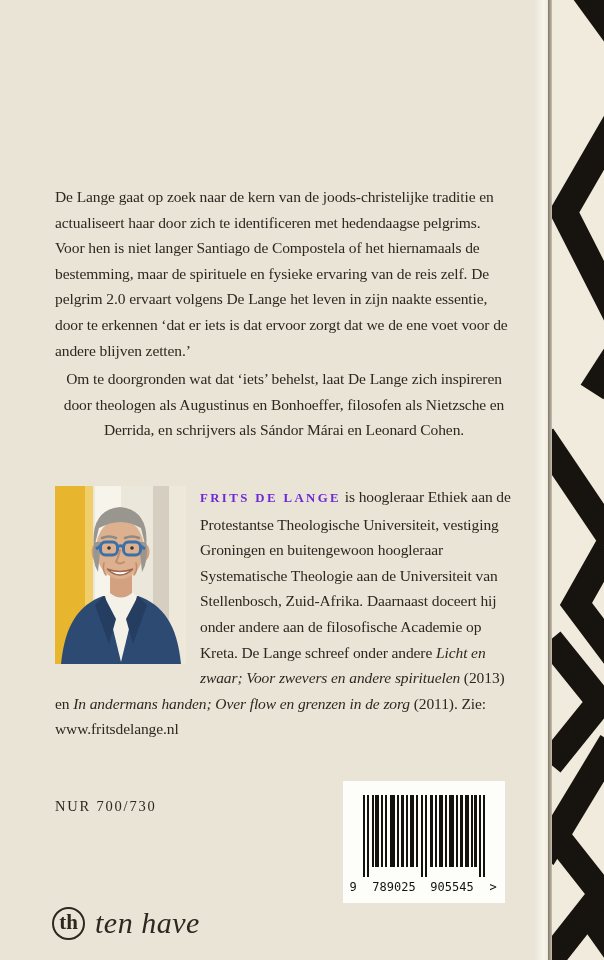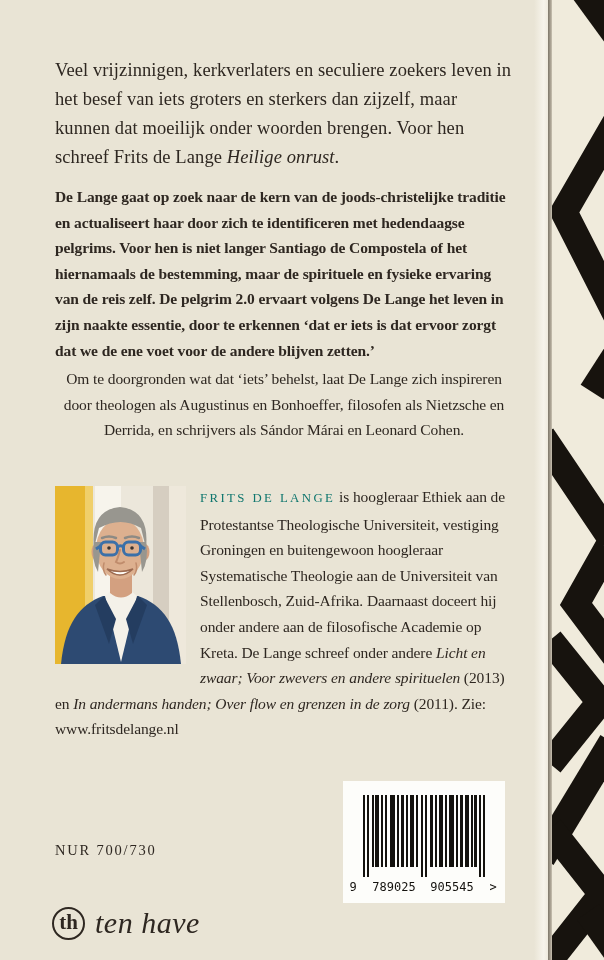--- a/index.html
+++ b/index.html
@@ -4,39 +4,39 @@
 <style>
   html,body{margin:0;padding:0;background:#d8d2c4;}
   .cover{
     position:relative;width:604px;height:960px;overflow:hidden;
     background:#e9e4d5;
     font-family:"Liberation Serif", serif;
     color:#2e2721;
   }
   .textblock{position:absolute;left:55px;width:458px;margin:0;}
   .intro{top:56px;font-size:18.5px;line-height:29px;letter-spacing:0.1px;}
-  .body1{top:184px;font-weight:bold;}
+  .body1{top:184px;}
   .body2{top:366px;text-align:center;}
   .bodytext{font-size:15.5px;line-height:25.6px;letter-spacing:-0.1px;}
   .author-block{top:484px;}
   .author-photo{float:left;width:131px;height:178px;margin:2px 14px 4px 0;display:block;}
   .r-i{font-style:italic;}
   .r-name{
-    color:#0f766e;font-weight:400;font-size:12.8px;letter-spacing:2.4px;
+    color:#6d28d9;font-weight:700;font-size:12.8px;letter-spacing:2.4px;
   }
   
   .barcode-box{
     position:absolute;left:343px;top:781px;width:162px;height:122px;
     background:#fdfdfa;
   }
   .barcode-box svg{display:block;width:162px;height:122px;}
   .bc-digit{font-family:"DejaVu Sans Mono", monospace;font-size:12px;fill:#14120e;}
   
   .nur{
-    position:absolute;left:55px;top:842px;font-size:14.5px;letter-spacing:1.8px;
+    position:absolute;left:55px;top:798px;font-size:14.5px;letter-spacing:1.8px;
     color:#2e2721;
   }
   .publisher{position:absolute;left:52px;top:866px;display:flex;align-items:center;gap:10px;margin-top:40px;}
   .monogram{
     display:inline-flex;align-items:center;justify-content:center;
     width:33px;height:33px;border:2.5px solid #2e2721;border-radius:50%;
     font-size:21px;font-weight:600;line-height:1;padding-bottom:2px;box-sizing:border-box;
   }
   .pubname{font-style:italic;font-size:30px;letter-spacing:0.5px;font-weight:500;text-align:right;}
   
@@ -52,21 +52,20 @@
     position:absolute;left:552px;top:0;width:52px;height:960px;
     background:#f0ebdc;
   }
   .pattern-strip svg{display:block;width:52px;height:960px;}
 </style>
 </head>
 <body>
 
 <div class="cover">
 
-  <p class="textblock intro"><span class="r-n">Veel vrijzinnigen, kerkverlaters en seculiere zoekers leven in het besef van iets groters en sterkers dan zijzelf, maar kunnen dat moeilijk onder woorden brengen. Voor hen schreef Frits de Lange </span><span class="r-i">Heilige onrust</span><span class="r-n">.</span></p>
 
   <p class="textblock bodytext body1">De Lange gaat op zoek naar de kern van de joods-christelijke traditie en actualiseert haar door zich te identificeren met hedendaagse pelgrims. Voor hen is niet langer Santiago de Compostela of het hiernamaals de bestemming, maar de spirituele en fysieke ervaring van de reis zelf. De pelgrim 2.0 ervaart volgens De Lange het leven in zijn naakte essentie, door te erkennen ‘dat er iets is dat ervoor zorgt dat we de ene voet voor de andere blijven zetten.’</p>
 
   <p class="textblock bodytext body2">Om te doorgronden wat dat ‘iets’ behelst, laat De Lange zich inspireren door theologen als Augustinus en Bonhoeffer, filosofen als Nietzsche en Derrida, en schrijvers als Sándor Márai en Leonard Cohen.</p>
 
   <div class="textblock bodytext author-block">
     <svg class="author-photo" viewBox="0 0 131 178" aria-hidden="true">
       <rect x="0" y="0" width="131" height="178" fill="#ece7db"></rect>
       <rect x="0" y="0" width="30" height="178" fill="#e7b62e"></rect>
       <rect x="30" y="0" width="8" height="178" fill="#f0cf6a"></rect>

